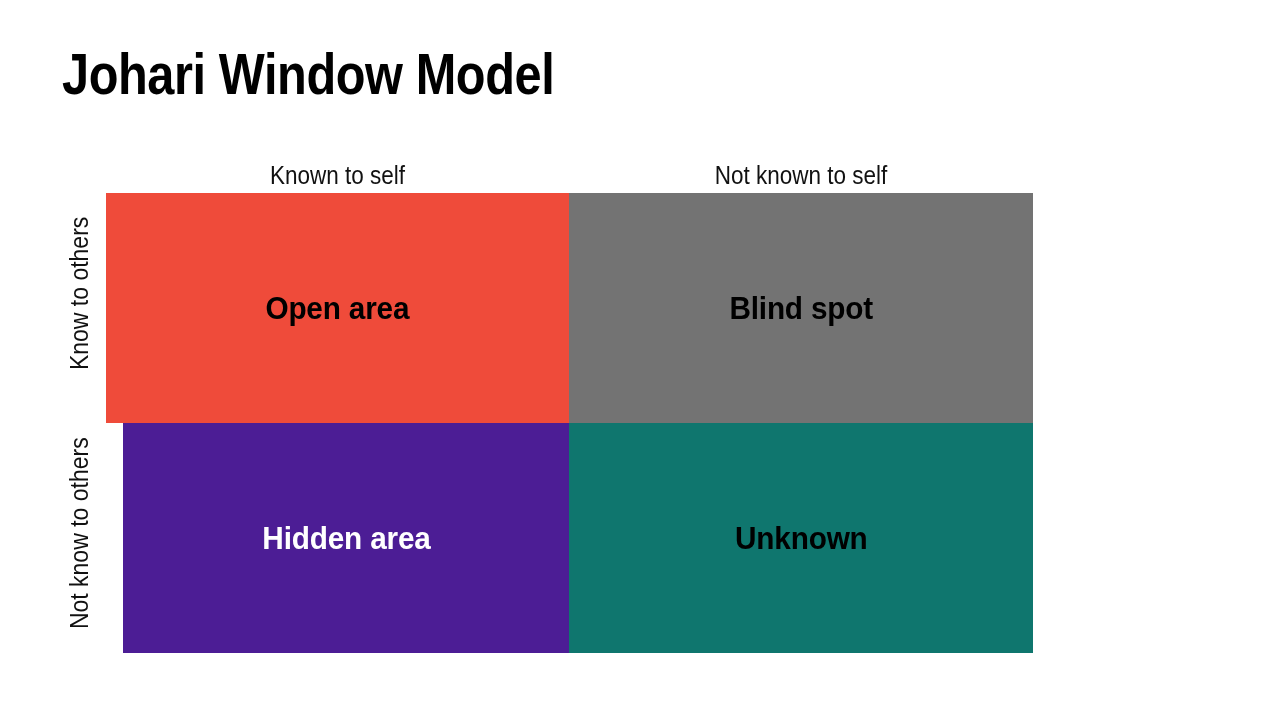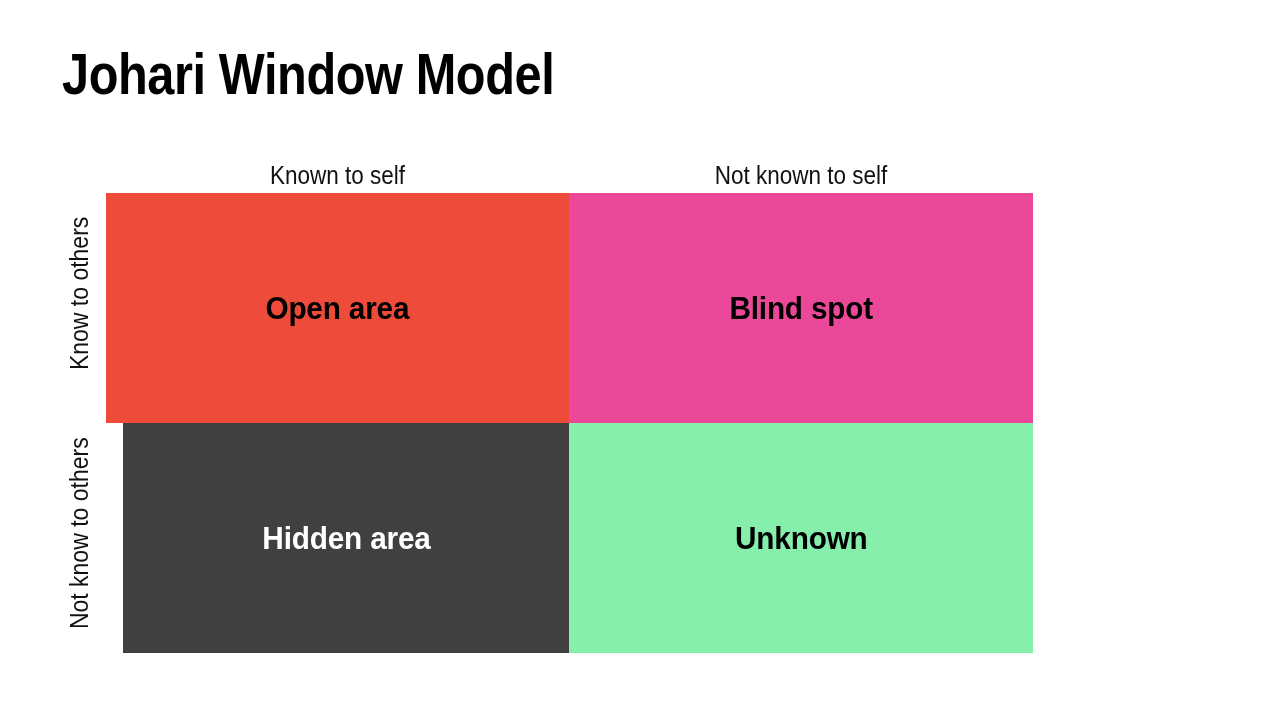--- a/index.html
+++ b/index.html
@@ -102,23 +102,23 @@
   }
   .quadrant-label {
     font-size: 32px;
     font-weight: 700;
     letter-spacing: -0.2px;
     white-space: nowrap;
     transform: scaleX(0.93);
   }
 
   #quadrant-open    { background: #EF4B3A; }
-  #quadrant-blind   { background: #ec4899; text-align: right; }
-  #quadrant-hidden  { background: #404040; margin-left: 17px; }
-  #quadrant-unknown { background: #86efac; }
+  #quadrant-blind   { background: #737373; text-align: right; }
+  #quadrant-hidden  { background: #4c1d95; margin-left: 17px; }
+  #quadrant-unknown { background: #0f766e; }
 
   .label-dark  { color: #000000; }
   .label-light { color: #FFFFFF; }
 </style>
 </head>
 <body>
 
 <div id="slide">
 
   <div id="page-title">Johari Window Model</div>

